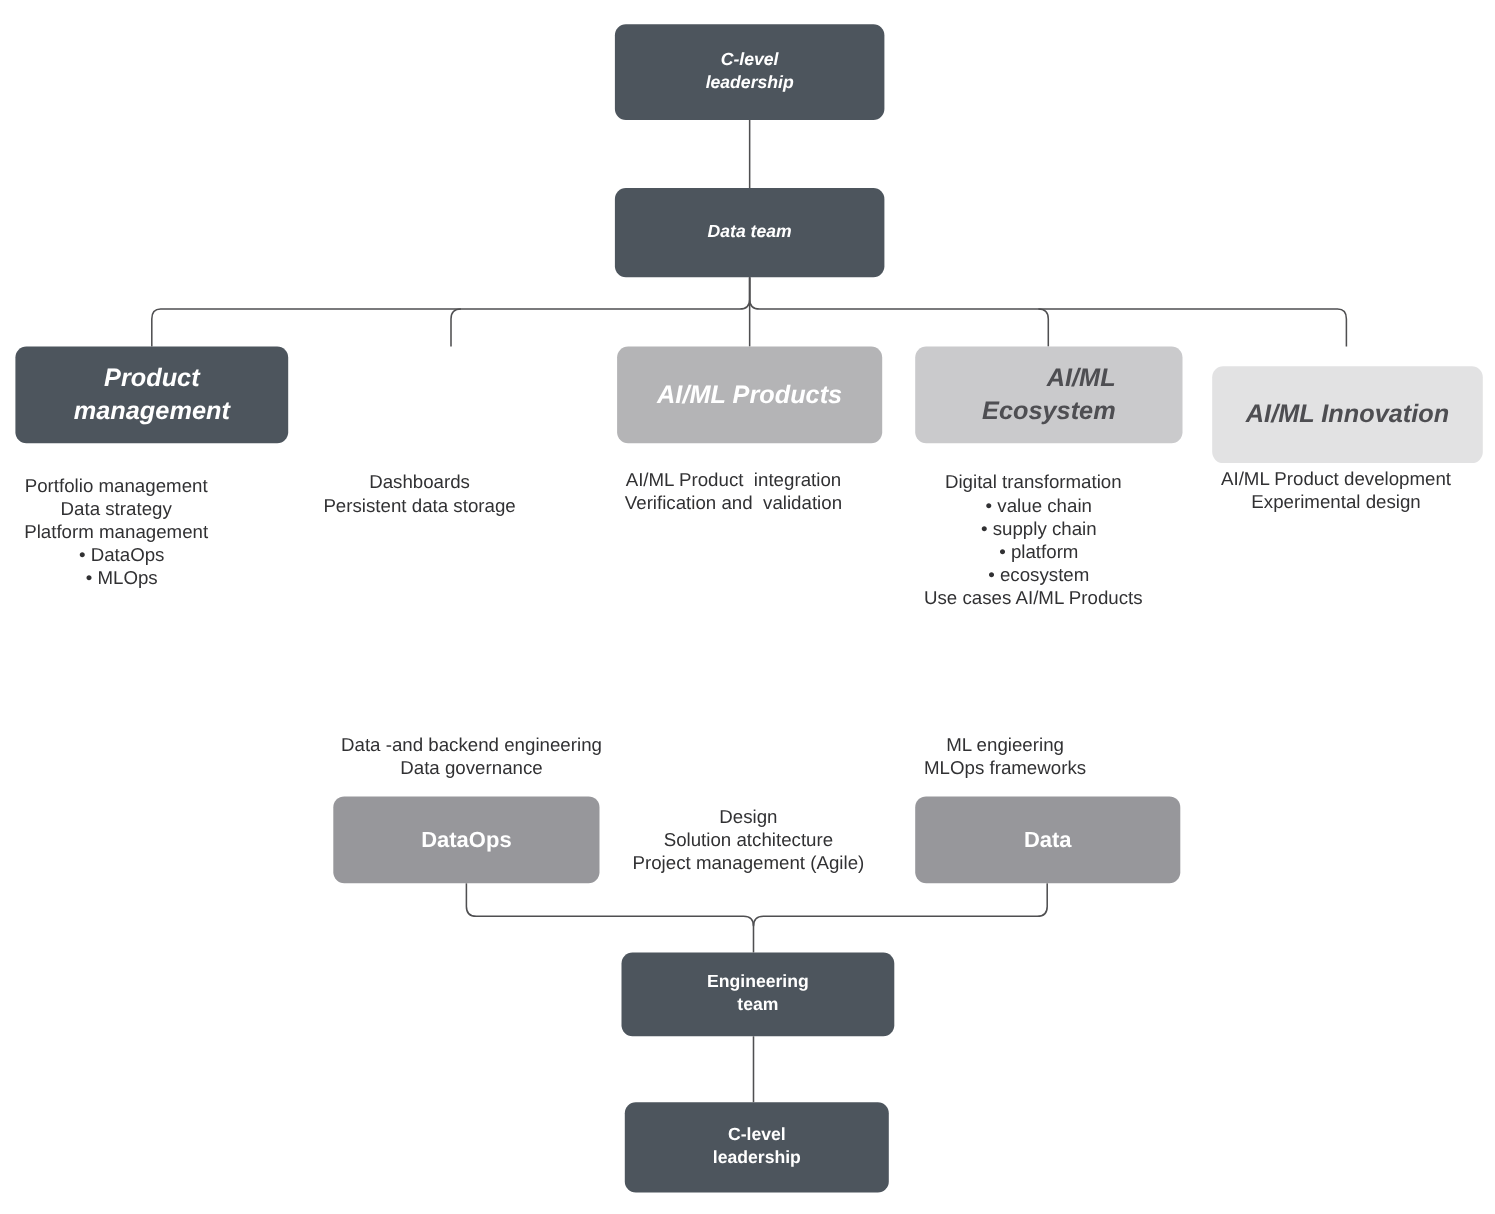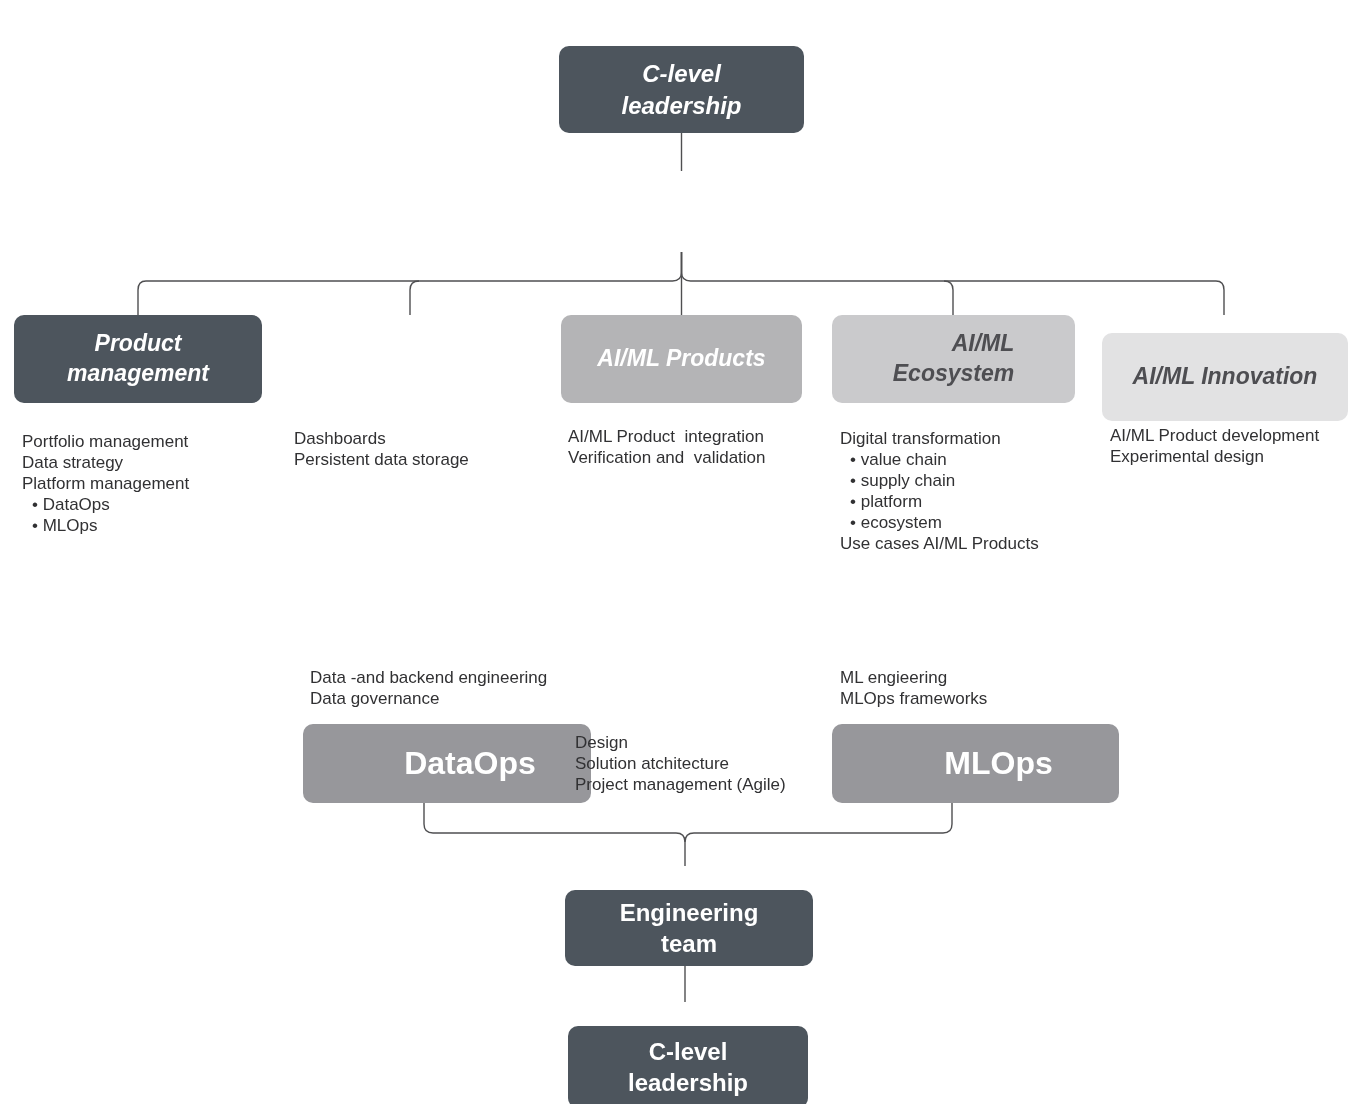--- a/index.html
+++ b/index.html
@@ -16,32 +16,33 @@
     position:absolute;
     display:flex;align-items:center;justify-content:center;
     text-align:center;
     border-radius:10px;
     font-weight:bold;
     font-size:23px;
     line-height:1.3;
     white-space:pre-line;
   }
   .node.italic{font-style:italic;}
-  .node.mid{font-size:24px;margin-top:24px;}
-  .node.big{font-size:32px;padding-left:46px;}
+  .node.mid{font-size:16px;}
+  .node.big{font-size:20px;}
   .dark{background:var(--node_dark,#4d555d);color:var(--node_text_light,#fff);}
   .gray-medium{background:var(--node_gray_medium,#97979b);color:var(--node_text_light,#fff);}
   .gray-light{background:var(--node_gray_light,#b4b4b6);color:var(--node_text_light,#fff);text-align:center;}
   .gray-lighter{background:var(--node_gray_lighter,#cacacc);color:var(--node_text_dark,#4e4e52);text-align:right;}
   .gray-lightest{background:var(--node_gray_lightest,#e2e2e3);color:var(--node_text_dark,#4e4e52);}
   .note{
     position:absolute;
     color:var(--note_text,#313133);
     font-size:17px;
     line-height:21px;
+    text-align:center;
   }
   .note .line{white-space:pre-wrap;}
   .note .bullet{padding-left:10px;}
 </style>
 </head>
 <body>
 
 <div id="canvas">
 
   <svg id="connectors" viewBox="0 0 1359 1104">
@@ -52,35 +53,36 @@
     <path d="M419 281 Q410 281 410 290 V315"></path>
     <path d="M944 281 Q953 281 953 290 V315"></path>
     <path d="M424 803 V824 Q424 833 433 833 L676 833 Q685 833 685 842 V866"></path>
     <path d="M952 803 V824 Q952 833 943 833 L694 833 Q685 833 685 842"></path>
     <path d="M685 942 V1002"></path>
   </svg>
 
   <div class="node dark italic mid" style="left:559px;top:22px;width:245px;height:87px">C-level
 leadership</div>
 
+  <div class="node dark italic mid" style="left:559px;top:171px;width:245px;height:81px">Data team</div>
 
   <div class="node dark italic" style="left:14px;top:315px;width:248px;height:88px">Product
 management</div>
 
 
   <div class="node gray-light italic" style="left:561px;top:315px;width:241px;height:88px">AI/ML Products</div>
 
   <div class="node gray-lighter italic" style="left:832px;top:315px;width:243px;height:88px">AI/ML
 Ecosystem</div>
 
   <div class="node gray-lightest italic" style="left:1102px;top:333px;width:246px;height:88px">AI/ML Innovation</div>
 
   <div class="node gray-medium big" style="left:303px;top:724px;width:242px;height:79px">DataOps</div>
 
-  <div class="node gray-medium big" style="left:832px;top:724px;width:241px;height:79px">MLOps</div>
+  <div class="node gray-medium big" style="left:832px;top:724px;width:241px;height:79px">Data</div>
 
   <div class="node dark mid" style="left:565px;top:866px;width:248px;height:76px">Engineering
 team</div>
 
   <div class="node dark mid" style="left:568px;top:1002px;width:240px;height:82px">C-level
 leadership</div>
 
   <div class="note" style="left:22px;top:431px">
     <div class="line">Portfolio management</div>
     <div class="line">Data strategy</div>

